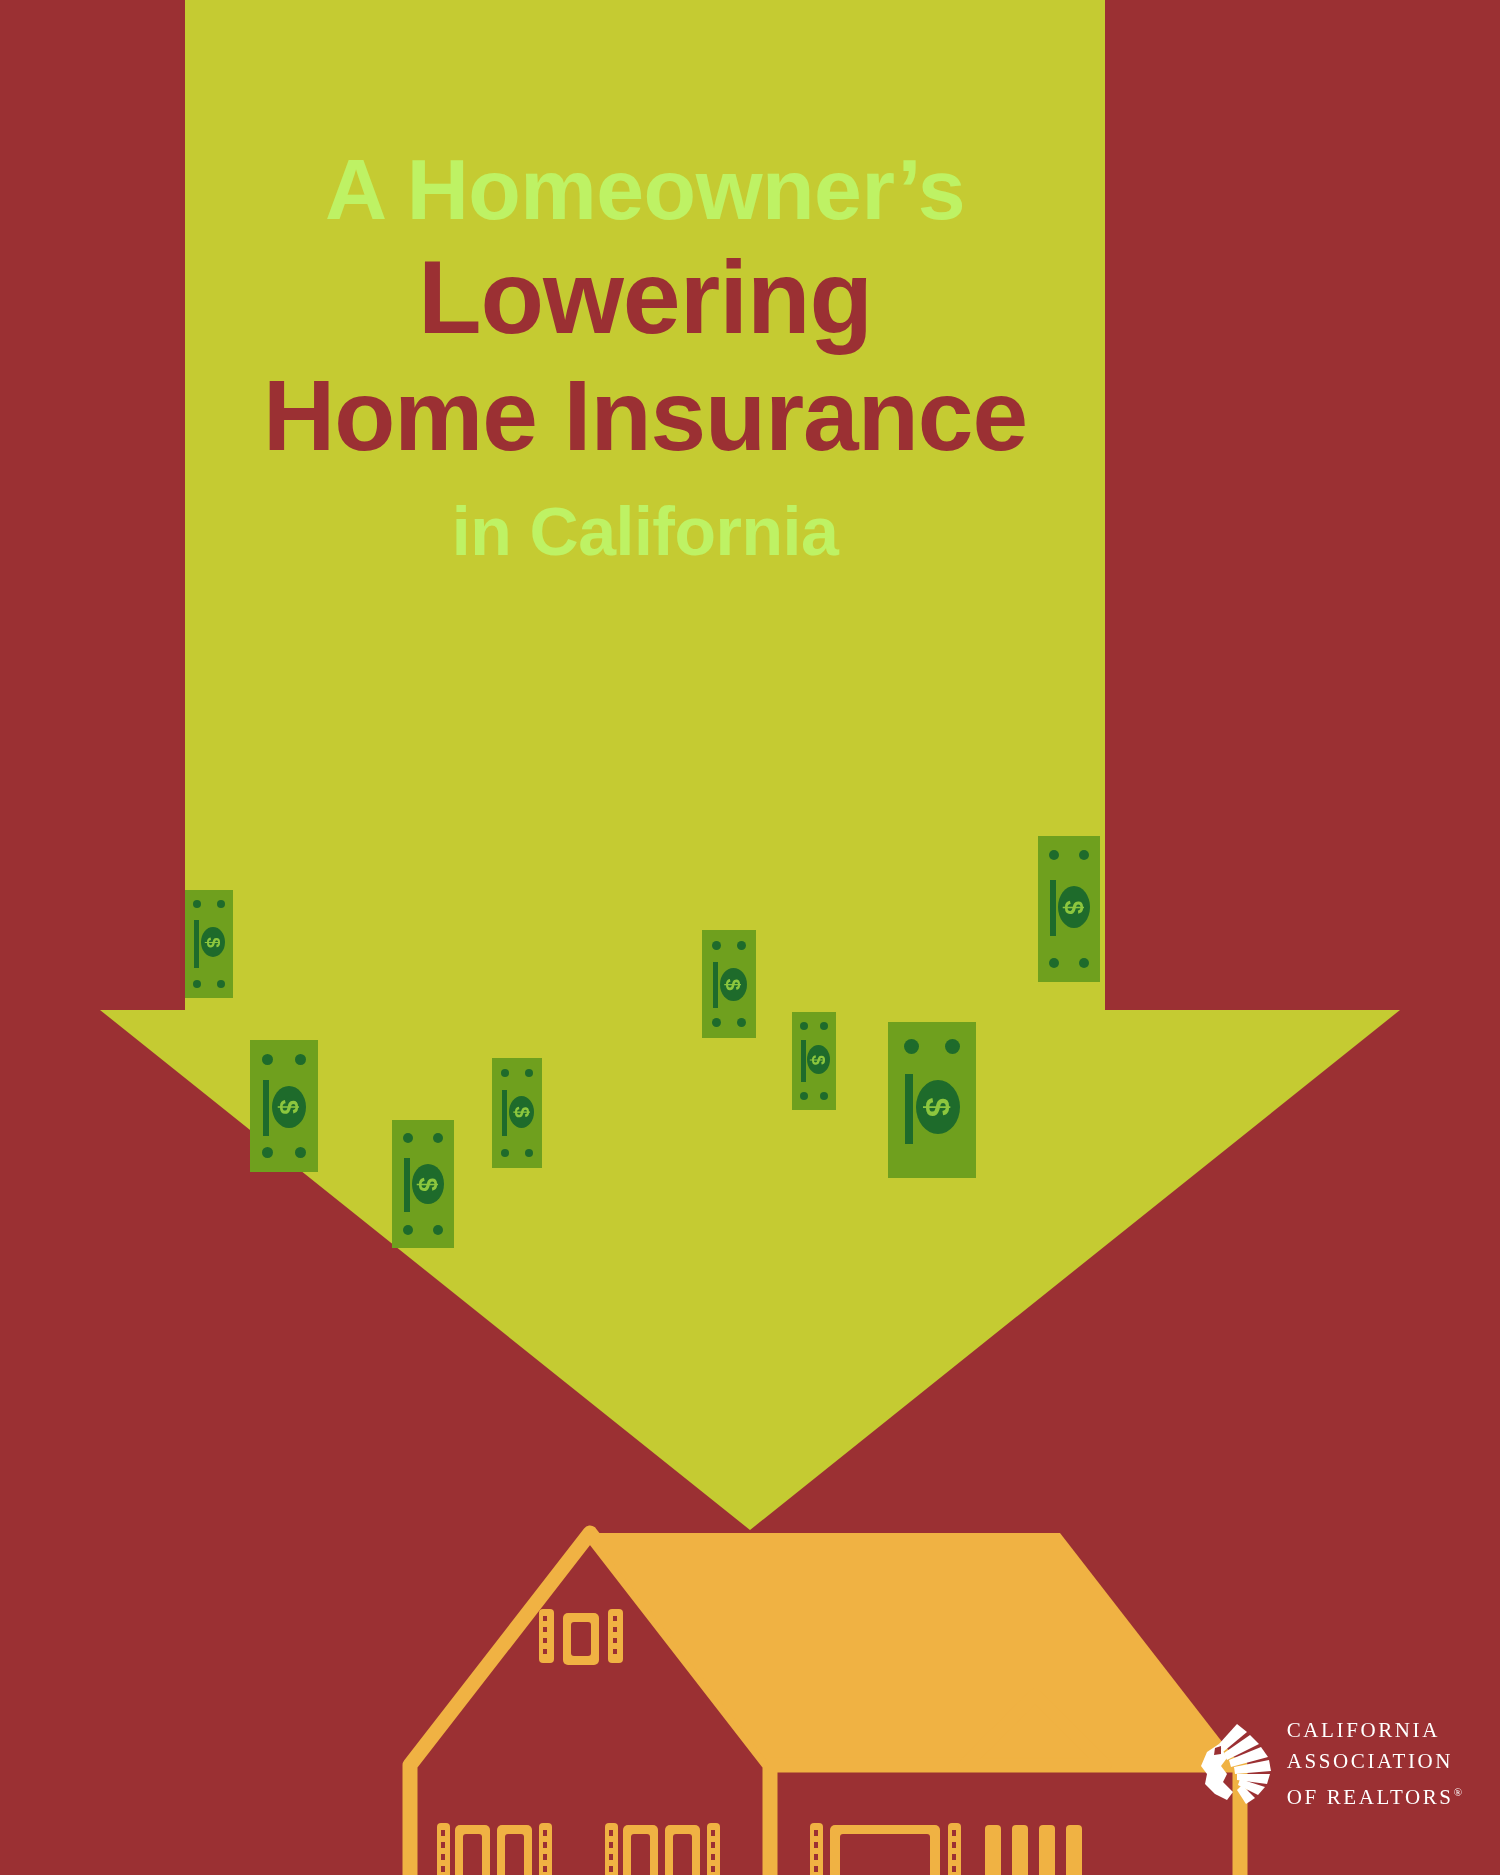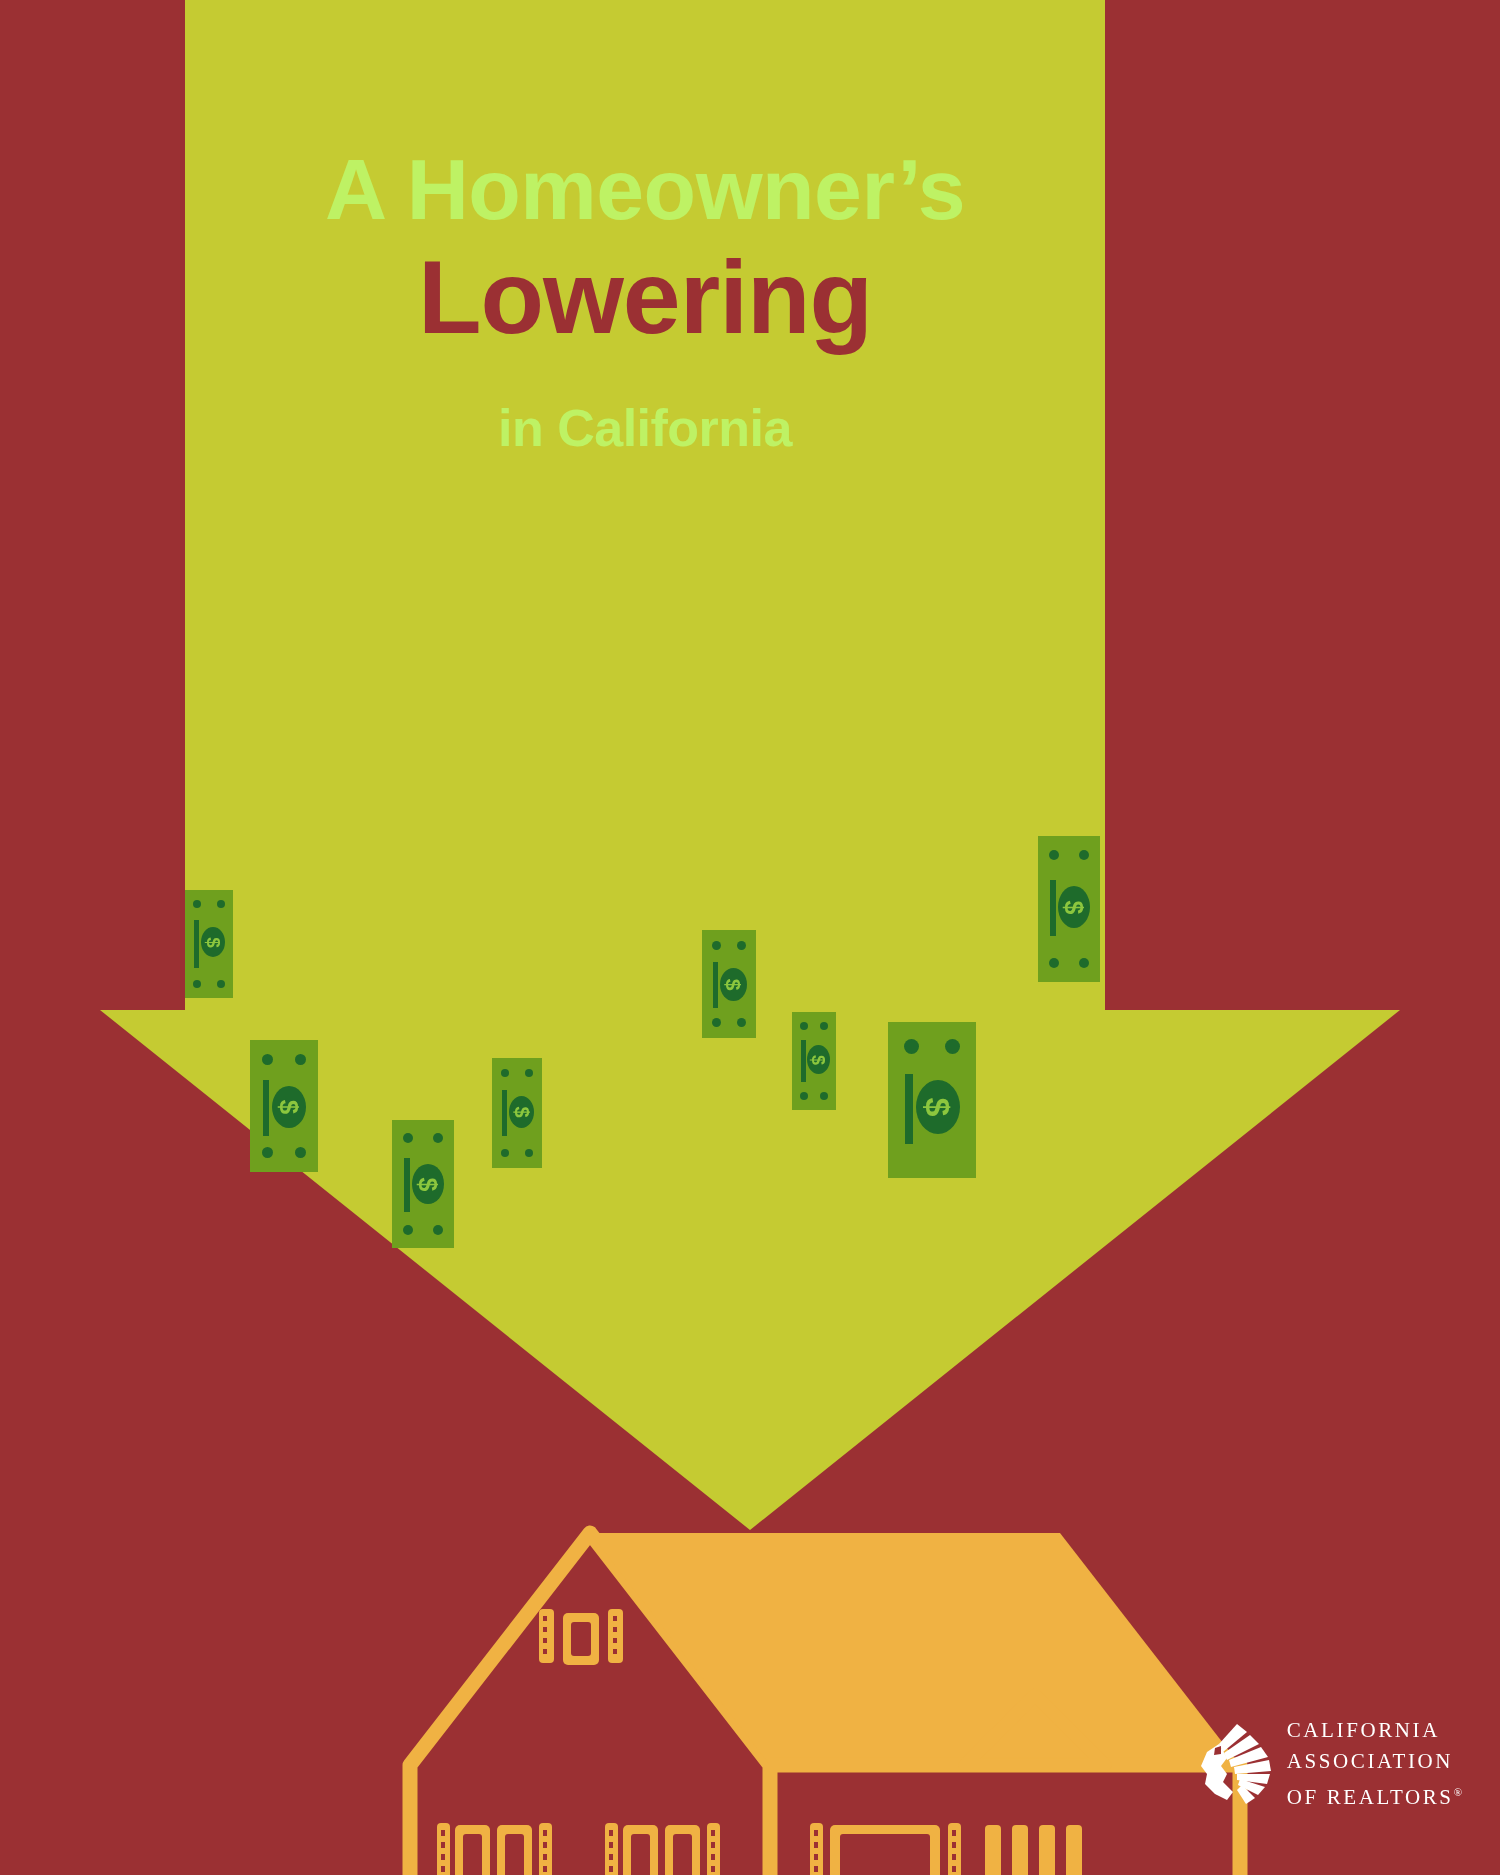--- a/index.html
+++ b/index.html
@@ -43,23 +43,23 @@
   }
   .line-red {
     color:#9B3033;
     font-weight:bold;
     font-size:104px;
     line-height:118px;
     letter-spacing:-1px;
   }
   .line-red.wide { font-size:100px; }
   .line-b {
-    font-size:52px;
+    font-size:68px;
     line-height:96px;
-    margin-top:24px;
+    margin-top:9px;
   }
 
   
   .bill {
     position:absolute;
     background:#6FA01E;
     z-index:4;
   }
   .bill .dot {
     position:absolute;
@@ -217,20 +217,21 @@
       <div class="oval" style="left:20px; top:50px; width:32px; height:42px;">
         <span style="font-size:25px;">$</span>
       </div>
     </div>
 
   </div>
 
   <div class="title-block">
     <div class="line-a">A Homeowner’s</div>
     <div class="line-red">Lowering</div>
+    <div class="line-red wide">Home Insurance</div>
     <div class="line-b">in California</div>
   </div>
 
   <div class="house-layer">
     <svg width="1500" height="520" viewBox="0 0 1500 520" xmlns="http://www.w3.org/2000/svg">
       <g fill="none" stroke="#F0B243" stroke-width="15" stroke-linejoin="round">
 
         <path d="M 410 520 L 410 410 L 590 178 L 770 410 L 770 520"></path>
       </g>
 

